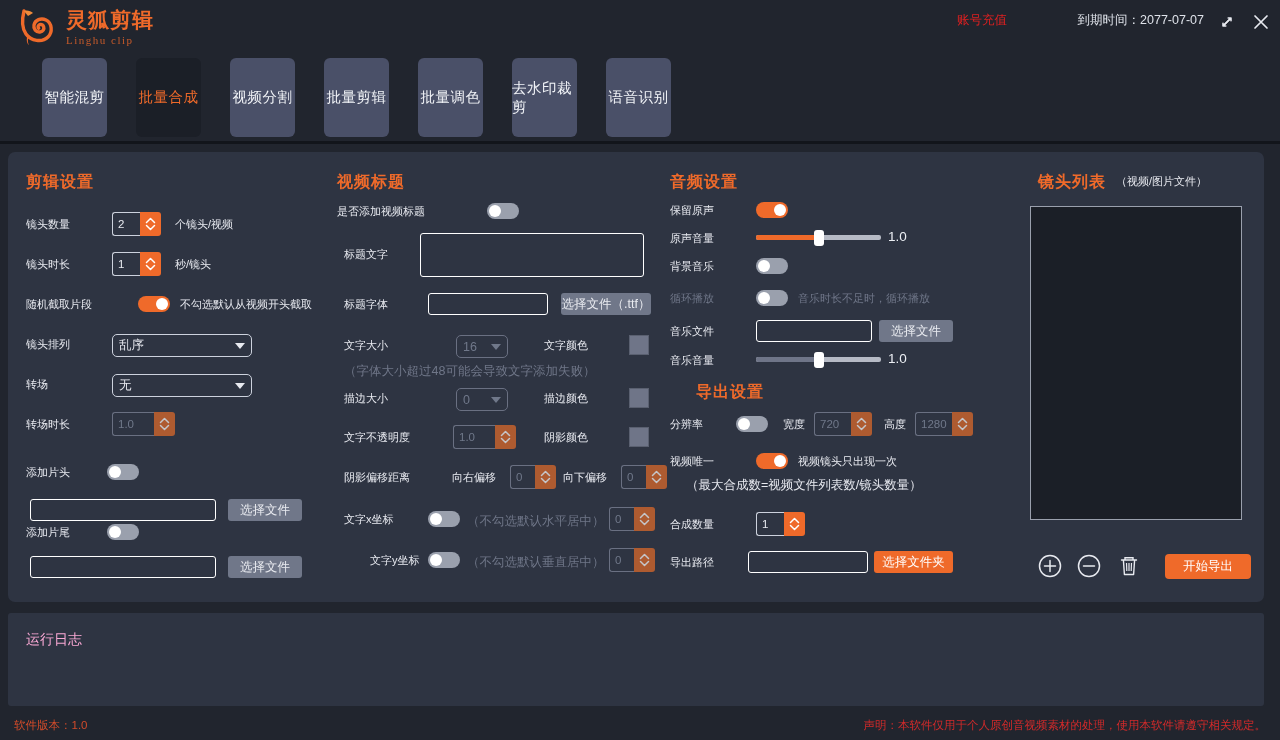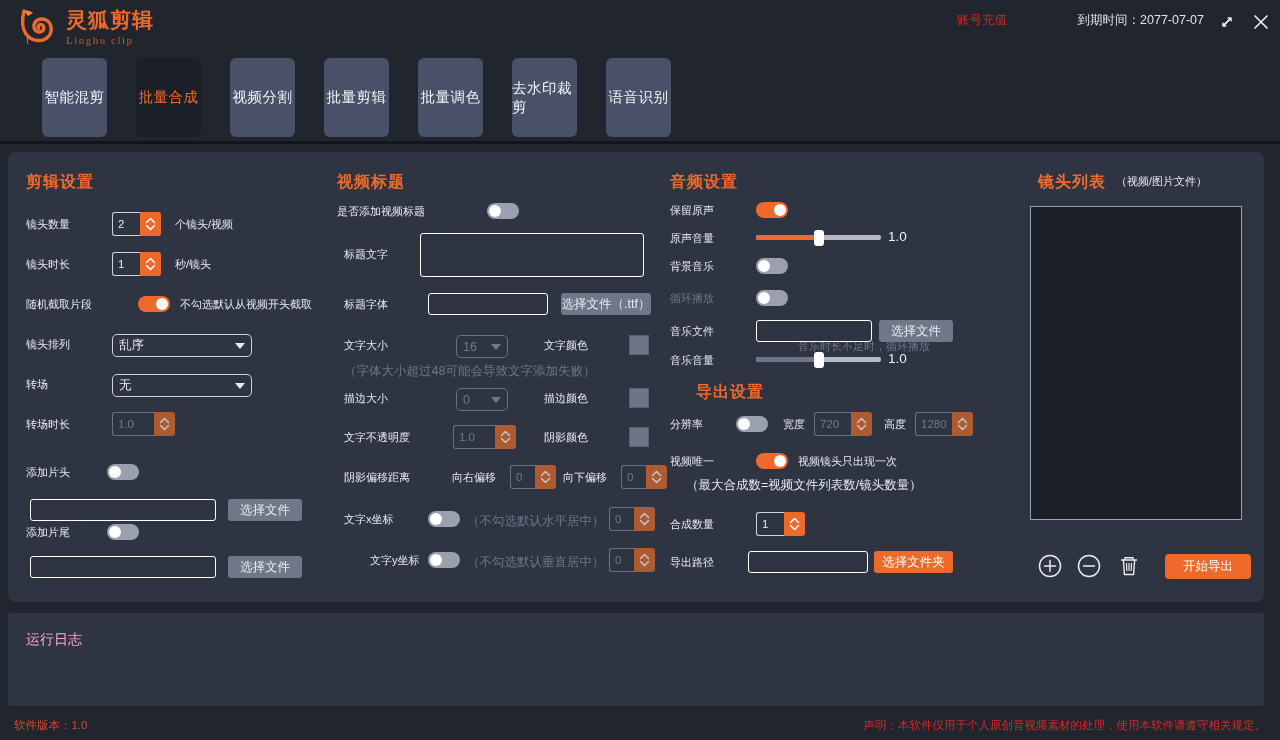--- a/index.html
+++ b/index.html
@@ -344,21 +344,21 @@
 
   <div class="lbl" style="left:662px; top:107px;">背景音乐</div>
   <div class="tgl" style="left:748px; top:106px;">
       <span class="knob"></span>
     </div>
 
   <div class="lbl dim" style="left:662px; top:139px;">循环播放</div>
   <div class="tgl" style="left:748px; top:138px;">
       <span class="knob"></span>
     </div>
-  <div class="lbl dim" style="left:790px; top:139px;margin-top:48px;">音乐时长不足时，循环播放</div>
+  <div class="lbl dim" style="left:790px; top:139px;">音乐时长不足时，循环播放</div>
 
   <div class="lbl" style="left:662px; top:172px;">音乐文件</div>
   <div class="tin" style="left:748px; top:168px; width:116px;"></div>
   <div class="btn-gray" style="left:871px; top:168px; width:74px;">选择文件</div>
 
   <div class="lbl" style="left:662px; top:201px;">音乐音量</div>
   <div class="slider gray" style="left:748px; top:199px;">
     <div class="trk"></div>
       <div class="fill" style="width:62px;"></div>
       <div class="knob" style="left:58px;"></div>

